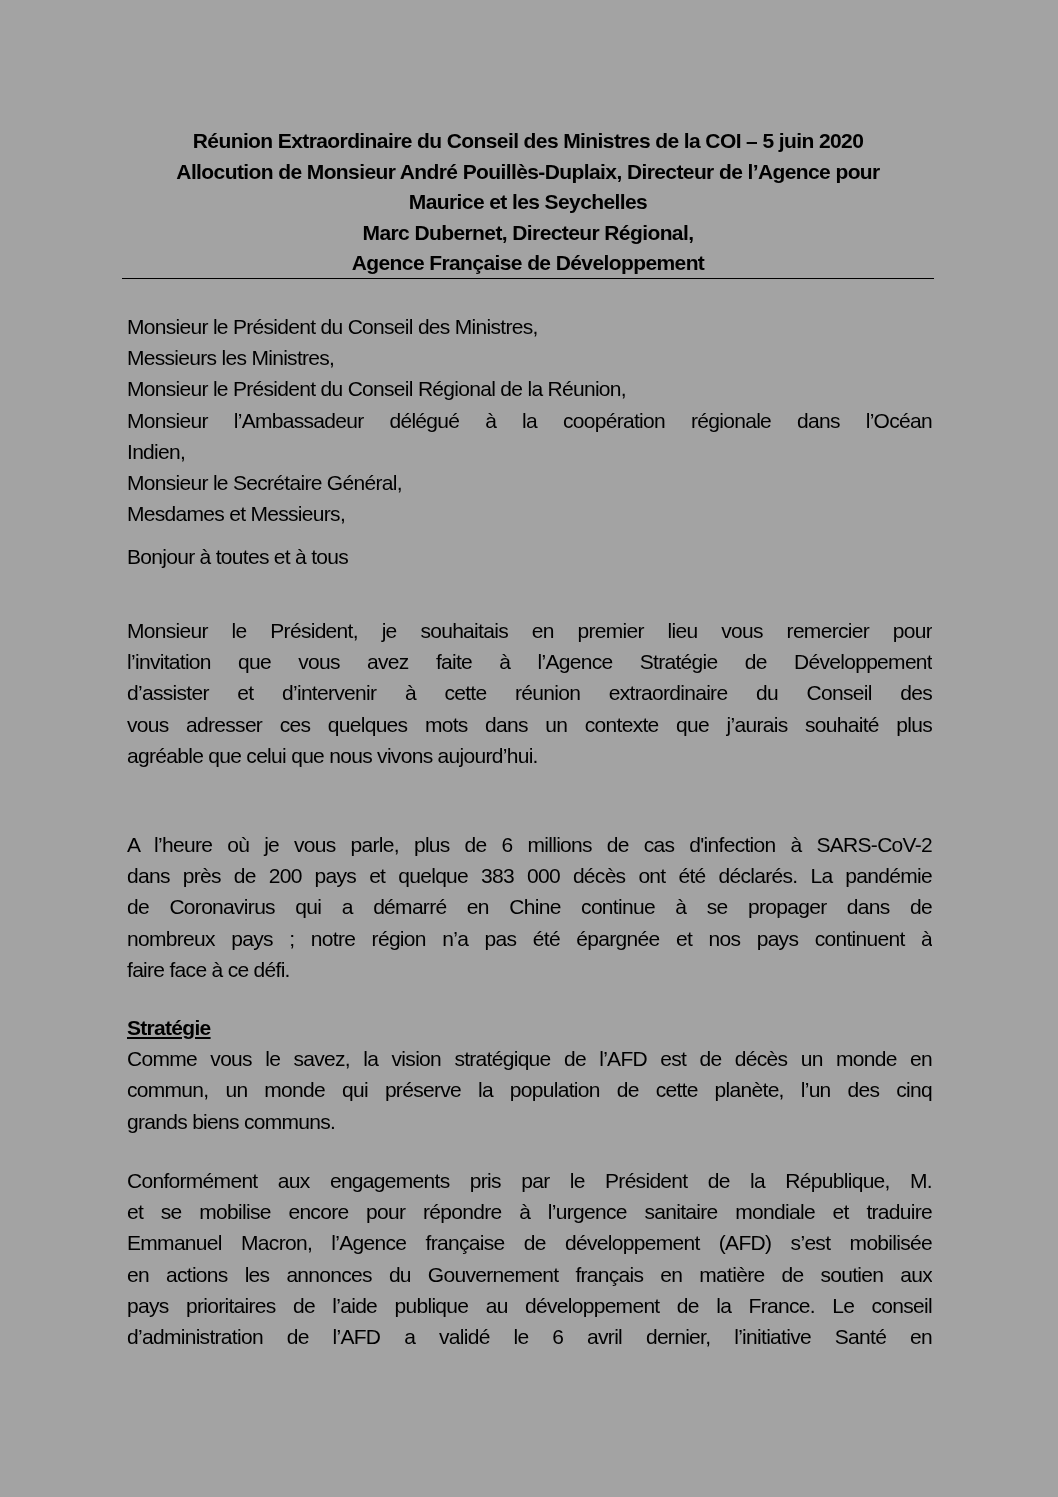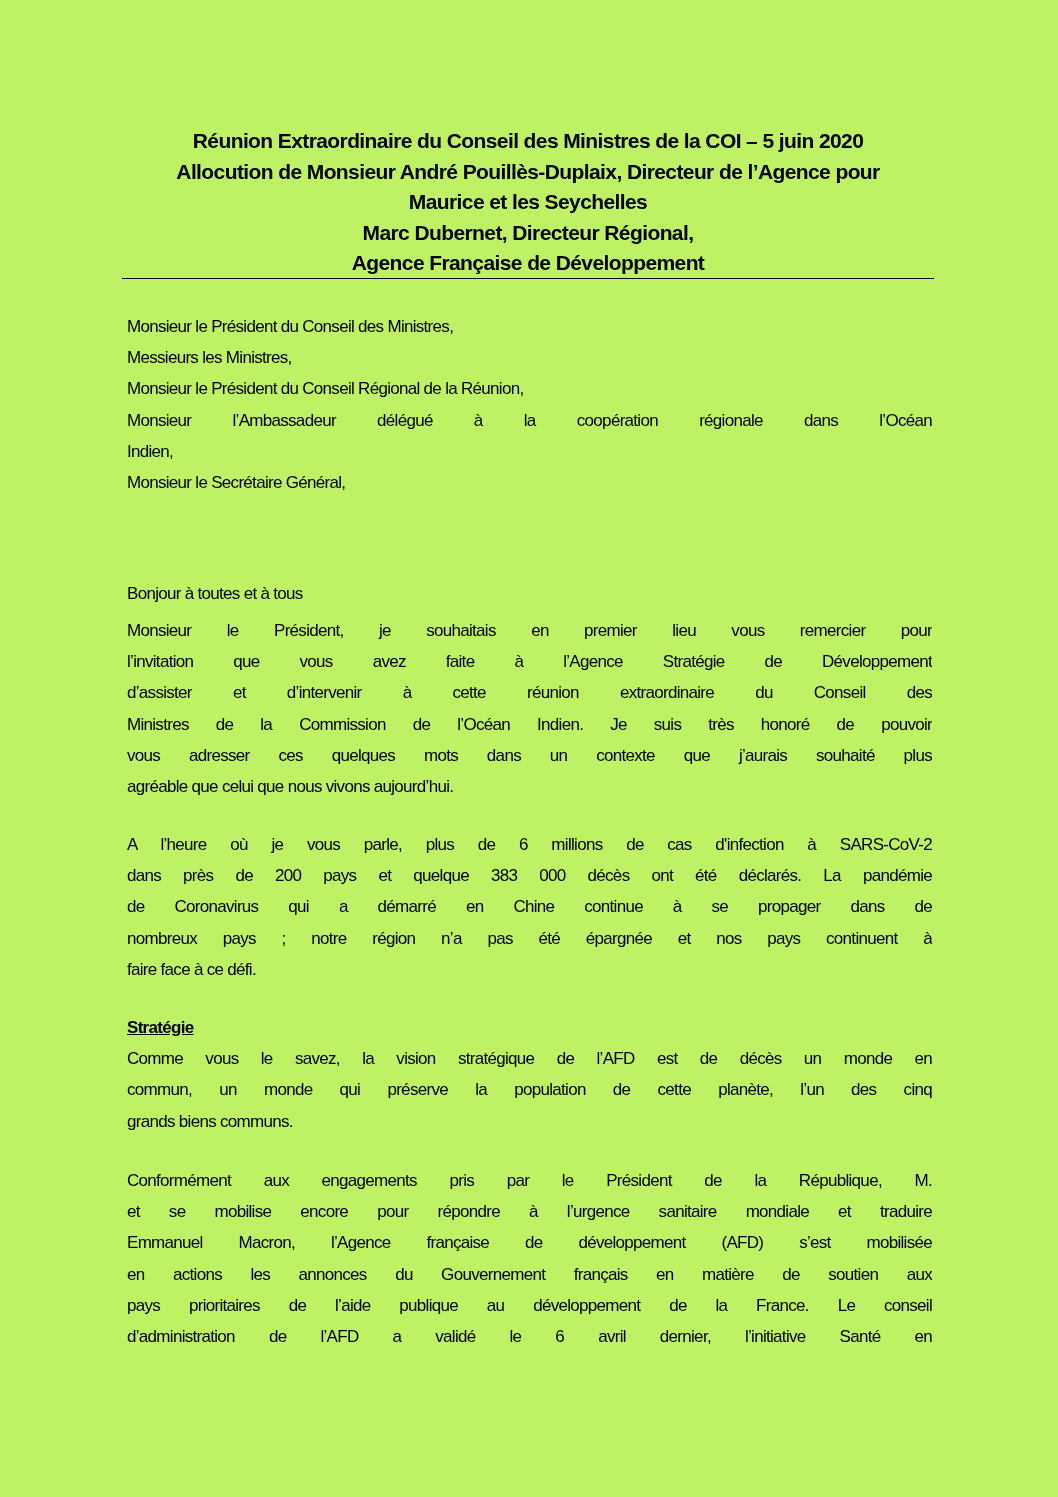--- a/index.html
+++ b/index.html
@@ -13,21 +13,21 @@
       position: relative;
       overflow: hidden;
       font-family: "Liberation Sans", sans-serif;
       color: #000000;
     }
     .page {
       position: absolute;
       left: 0; top: 0;
       width: 1058px;
       height: 1497px;
-      background: #bef264;
+      background: #a3a3a3;
     }
     .header {
       position: absolute;
       left: 122px;
       top: 126px;
       width: 812px;
       text-align: center;
       font-weight: bold;
       font-size: 21px;
       letter-spacing: -0.6px;
@@ -43,21 +43,21 @@
       left: 122px;
       top: 278px;
       width: 812px;
       height: 0;
       border-top: 1.5px solid #000;
     }
     .block {
       position: absolute;
       left: 127px;
       width: 805px;
-      font-size: 17px;
+      font-size: 21px;
       letter-spacing: -0.7px;
     }
     .line {
       display: block;
       height: 31.2px;
       line-height: 31.2px;
       white-space: nowrap;
     }
     .just {
       text-align: justify;
@@ -85,31 +85,31 @@
 
   <div class="rule"></div>
 
   <div class="block" style="top:311px;">
     <span class="line">Monsieur le Président du Conseil des Ministres,</span>
     <span class="line">Messieurs les Ministres,</span>
     <span class="line">Monsieur le Président du Conseil Régional de la Réunion,</span>
     <span class="line just">Monsieur l’Ambassadeur délégué à la coopération régionale dans l’Océan</span>
     <span class="line">Indien,</span>
     <span class="line">Monsieur le Secrétaire Général,</span>
+    <span class="line">Mesdames et Messieurs,</span>
   </div>
 
-  <div class="block" style="top:578px;">
+  <div class="block" style="top:541px;">
     <span class="line">Bonjour à toutes et à tous</span>
   </div>
 
   <div class="block" style="top:615px;">
     <span class="line just">Monsieur le Président, je souhaitais en premier lieu vous remercier pour</span>
     <span class="line just">l’invitation que vous avez faite à l’Agence Stratégie de Développement</span>
     <span class="line just">d’assister et d’intervenir à cette réunion extraordinaire du Conseil des</span>
-    <span class="line just">Ministres de la Commission de l’Océan Indien. Je suis très honoré de pouvoir</span>
     <span class="line just">vous adresser ces quelques mots dans un contexte que j’aurais souhaité plus</span>
     <span class="line">agréable que celui que nous vivons aujourd’hui.</span>
   </div>
 
   <div class="block" style="top:829px;">
     <span class="line just">A l’heure où je vous parle, plus de 6 millions de cas d'infection à SARS-CoV-2</span>
     <span class="line just">dans près de 200 pays et quelque 383 000 décès ont été déclarés. La pandémie</span>
     <span class="line just">de Coronavirus qui a démarré en Chine continue à se propager dans de</span>
     <span class="line just">nombreux pays ; notre région n’a pas été épargnée et nos pays continuent à</span>
     <span class="line">faire face à ce défi.</span>

